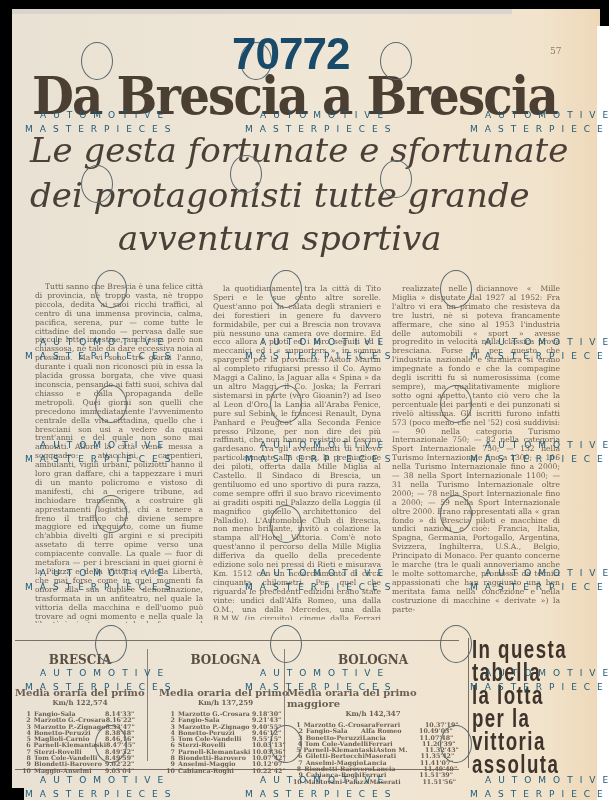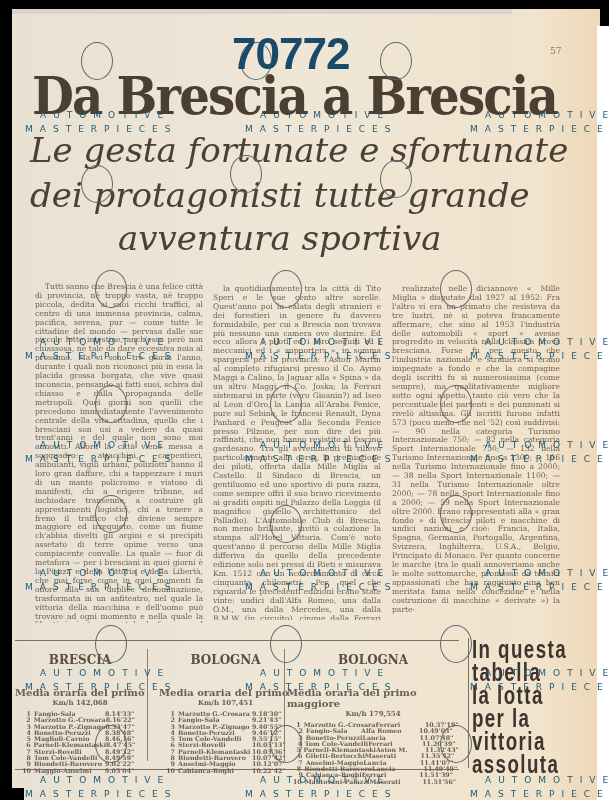--- a/index.html
+++ b/index.html
@@ -53,21 +53,21 @@
     <p>la quotidianamente tra la città di Tito Speri e le sue cento altre sorelle. Quest'anno poi la calata degli stranieri e dei forestieri in genere fu davvero formidabile, per cui a Brescia non trovava più nessuno una camera ove dormire. Ed ecco allora i piloti ed i loro seguiti ed i meccanici ed i « supporters », in somma spargersi per la provincia: l'Aston Martin al completo rifugiarsi presso il Co. Aymo Maggi a Calino, la Jaguar alla « Spina » da un altro Maggi, il Co. Joska; la Ferrari sistemarsi in parte (vero Gioanin?) ad Iseo al Leon d'Oro, la Lancia all'Araba Fenice, pure sul Sebino, le francesi Renault, Dyna Panhard e Peugeot alla Seconda Fenice presso Pilzone, per non dire dei più raffinati, che non hanno resistito al fascino gardesano. Tra gli avvenimenti di rilievo particolarmente alla corsa, la premiazione dei piloti, offerta dalla Mille Miglia al Castello. Il Sindaco di Brescia, un gentiluomo ed uno sportivo di pura razza, come sempre offrì il suo bravo ricevimento ai graditi ospiti nel Palazzo della Loggia (il magnifico gioiello architettonico del Palladio). L'Automobile Club di Brescia, non meno brillante, invitò a colazione la stampa all'Hotel Vittoria. Com'è noto quest'anno il percorso della Mille Miglia differiva da quello della precedente edizione solo nei pressi di Rieti e misurava Km. 1512 con un accorciamento di circa cinquanta chilometri. Per quel che riguarda le precedenti edizioni erano state vinte: undici dall'Alfa Romeo, una dalla O.M., una dalla Mercedes, una dalla B.M.W. (in circuito), cinque dalla Ferrari (le ultime). Ecco qui di seguito uno specchietto recante, oltre ai nomi dei vincitori, i tempi e le medie</p>
   </div>
 <div class="col" style="left:392px;top:285px;width:168px;height:335px;overflow:hidden">
     <p>realizzate nelle diciannove « Mille Miglia » disputate dal 1927 al 1952: Fra l'altro vi era un primato che resisteva da tre lustri, nè si poteva francamente affermare, che sino al 1953 l'industria delle automobili « sport » avesse progredito in velocità nella classica prova bresciana. Forse fu per questo che l'industria nazionale e straniera si erano impegnate a fondo e che la compagine degli iscritti fu sì numerosissima (come sempre), ma qualitativamente migliore sotto ogni aspetto, tanto ciò vero che la percentuale dei partenti e dei punzonati si rivelò altissima. Gli iscritti furono infatti 573 (poco meno che nel '52) così suddivisi: — 90 nella categoria Turismo Internazionale 750; — 82 nella categoria Sport Internazionale 750; — 132 nella Turismo Internazionale fino a 1300; — 106 nella Turismo Internazionale fino a 2000; — 38 nella Sport Internazionale 1100; — 31 nella Turismo Internazionale oltre 2000; — 78 nella Sport Internazionale fino a 2000; — 59 nella Sport Internazionale oltre 2000. Erano rappresentati alla « gran fondo » di Brescia piloti e macchine di undici nazioni e cioè: Francia, Italia, Spagna, Germania, Portogallo, Argentina, Svizzera, Inghilterra, U.S.A., Belgio, Principato di Monaco. Per quanto concerne le marche (tra le quali annoveriamo anche le molte sottomarche, promosse da tecnici appassionati che han raggiunto una ben meritata fama nella concezione e nella costruzione di macchine « derivate ») la parte-</p>
   </div>
 
 <div class="tables">
   <div class="tbl" style="left:0;width:130px">
     <div class="city">BRESCIA</div>
     <div class="sub">Media oraria del primo</div>
-    <div class="kmh">Km/h 142,068</div>
+    <div class="kmh">Km/h 122,574</div>
     <div class="rows" id="rows0">
         <div class="row">
           <span class="n">1</span>
           <span class="name">Fangio-Sala</span>
           <span class="t">8.14'33"</span>
         </div>
         <div class="row">
           <span class="n">2</span>
           <span class="name">Marzotto G.-Crosara</span>
           <span class="t">8.16'22"</span>
@@ -111,21 +111,21 @@
           <span class="n">10</span>
           <span class="name">Maggio-Anselmi</span>
           <span class="t">9.03'04"</span>
         </div>
       </div>
   </div>
   <div class="vline" style="left:132px"></div>
   <div class="tbl" style="left:144px;width:133px">
     <div class="city">BOLOGNA</div>
     <div class="sub">Media oraria del primo</div>
-    <div class="kmh">Km/h 107,451</div>
+    <div class="kmh">Km/h 137,259</div>
     <div class="rows" id="rows1">
         <div class="row">
           <span class="n">1</span>
           <span class="name">Marzotto G.-Crosara</span>
           <span class="t">9.18'30"</span>
         </div>
         <div class="row">
           <span class="n">2</span>
           <span class="name">Fangio-Sala</span>
           <span class="t">9.21'43"</span>
@@ -169,21 +169,21 @@
           <span class="n">10</span>
           <span class="name">Cabianca-Roghi</span>
           <span class="t">10.22'42"</span>
         </div>
       </div>
   </div>
   <div class="vline" style="left:269px"></div>
   <div class="tbl" style="left:272px;width:172px">
     <div class="city">BOLOGNA</div>
     <div class="sub">Media oraria del primo maggiore</div>
-    <div class="kmh">Km/h 179,554</div>
+    <div class="kmh">Km/h 142,347</div>
     <div class="rows" id="rows2">
         <div class="row">
           <span class="n">1</span>
           <span class="name">Marzotto G.-Crosara</span>
           <span class="car">Ferrari</span>
           <span class="t">10.37'19"</span>
         </div>
         <div class="row">
           <span class="n">2</span>
           <span class="name">Fangio-Sala</span>

